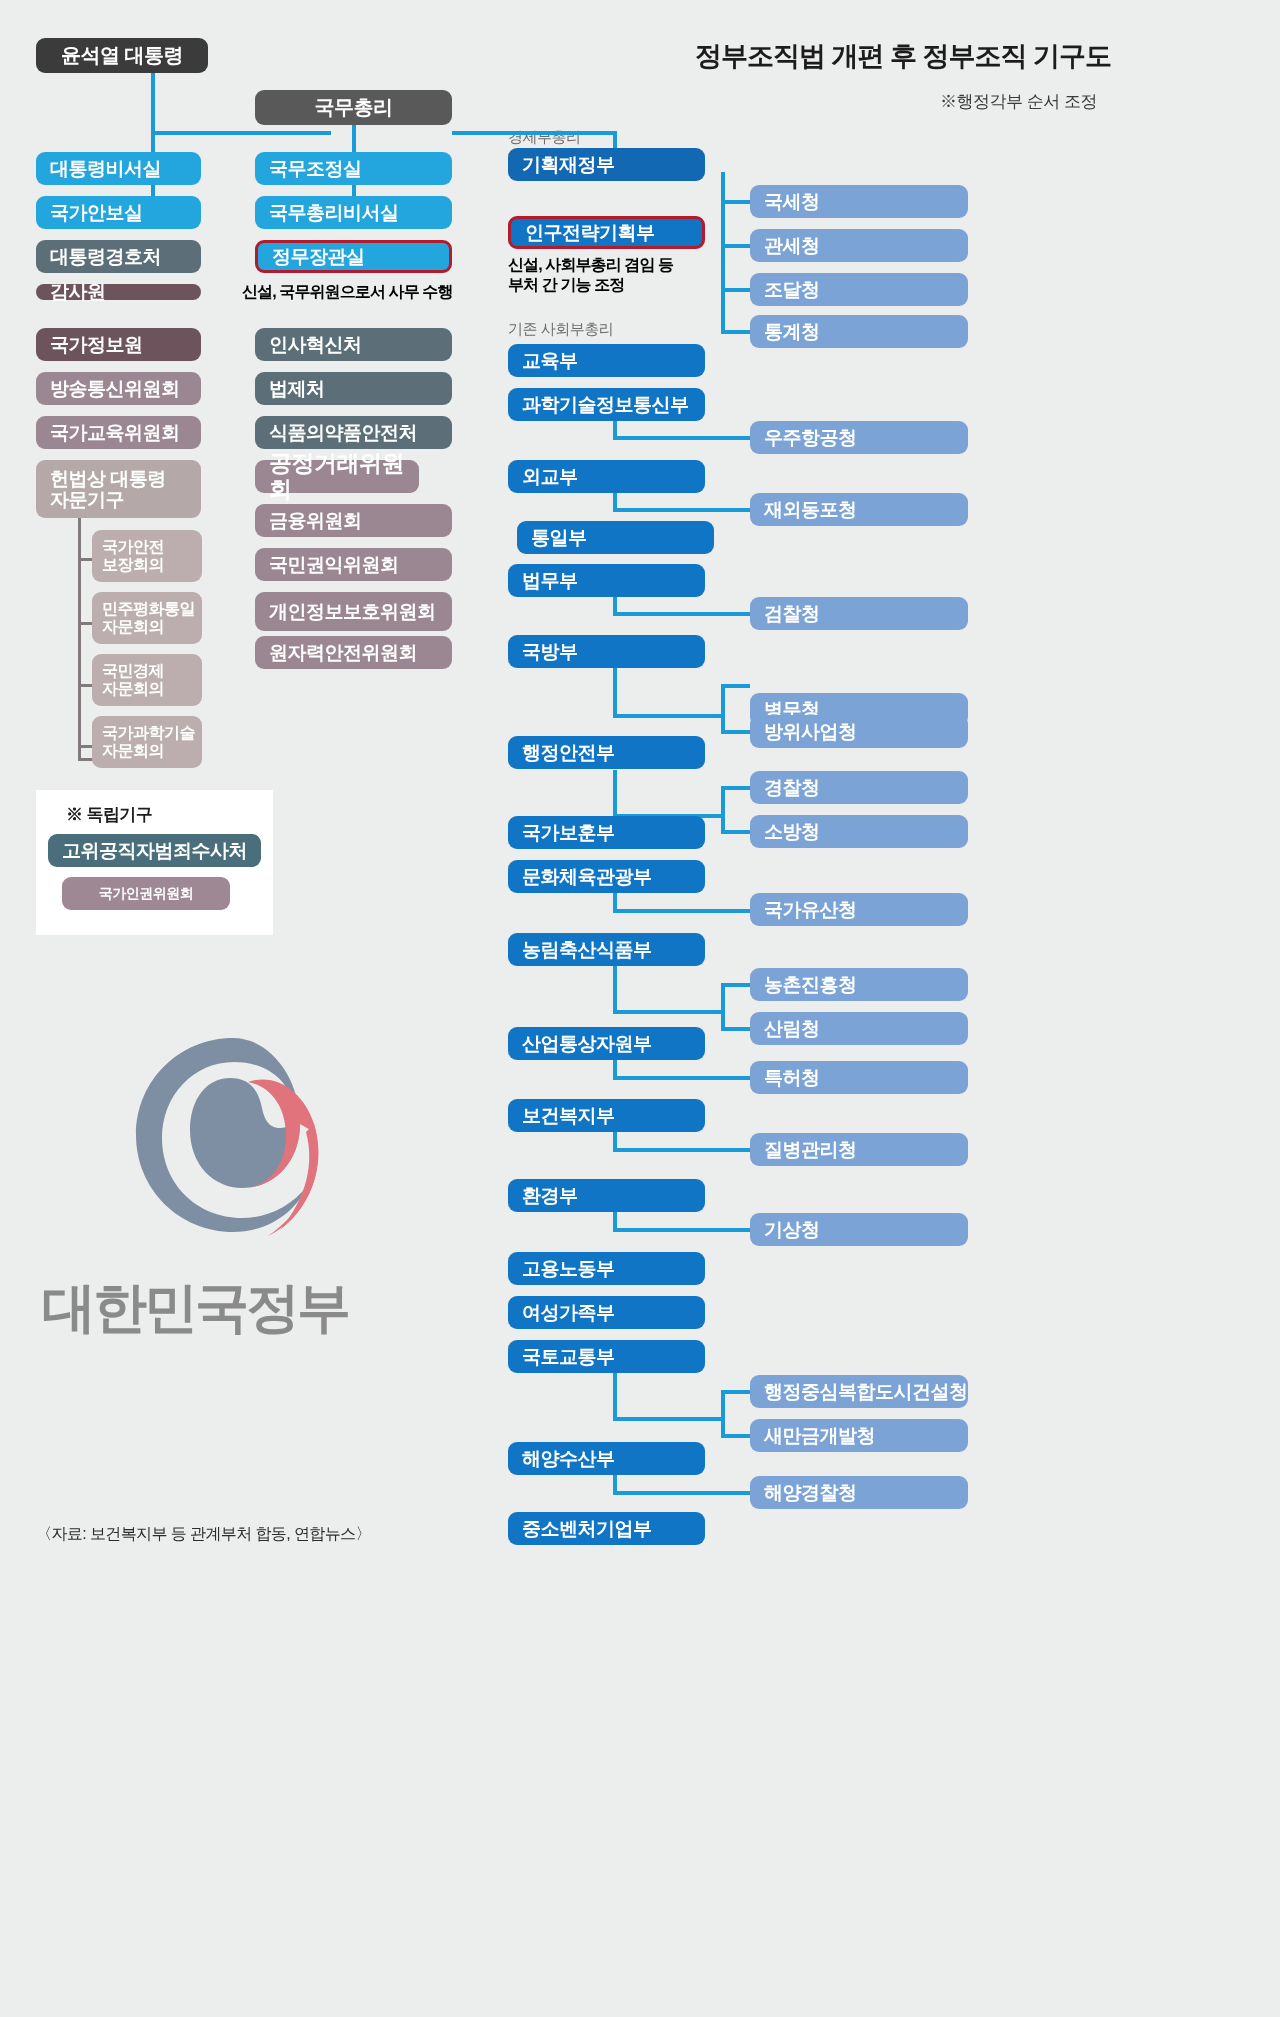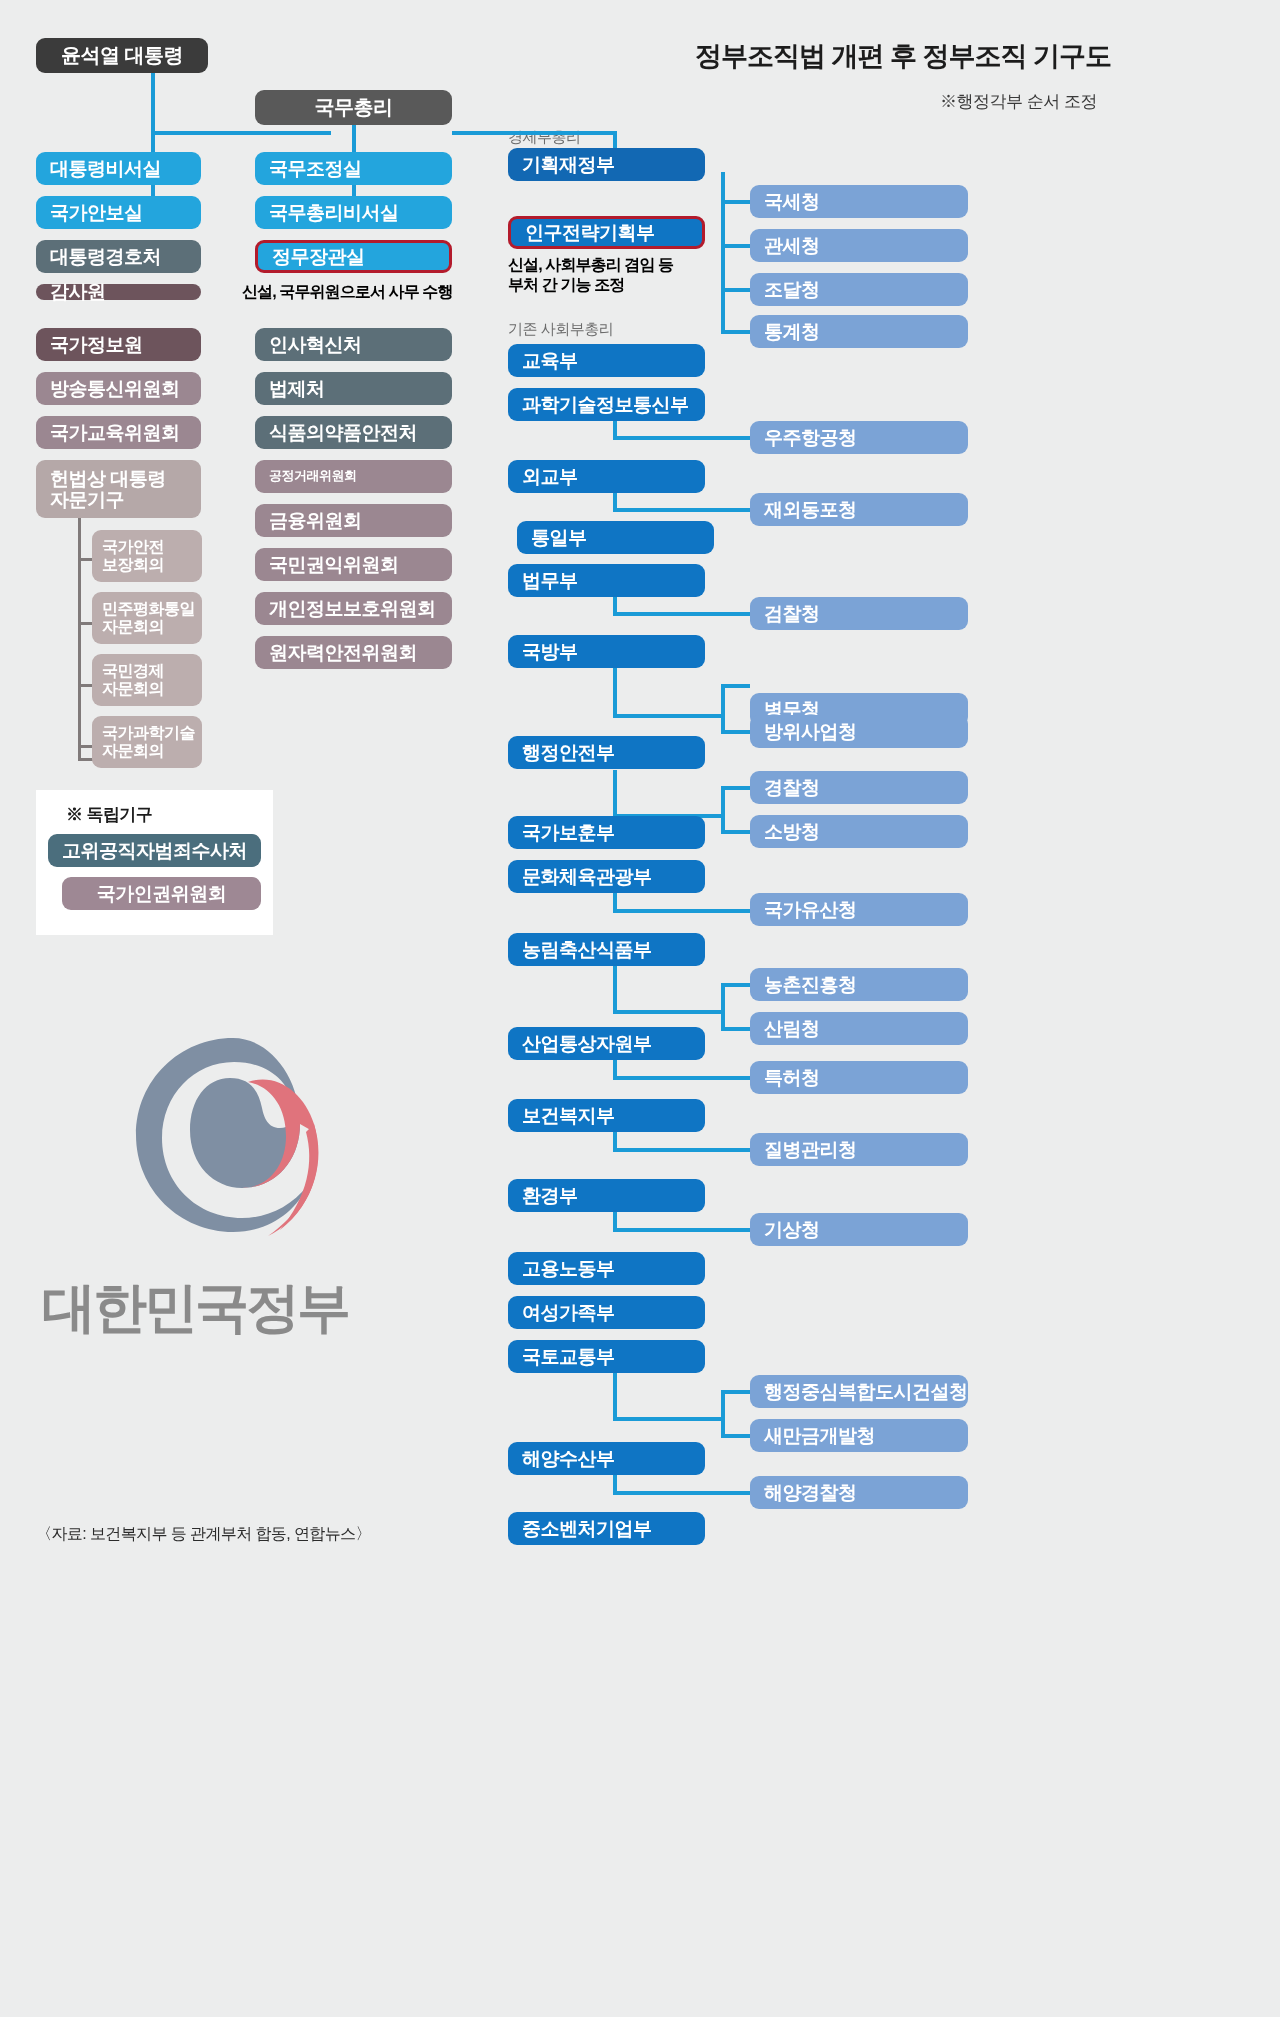--- a/index.html
+++ b/index.html
@@ -136,34 +136,34 @@
     <span>자문회의</span>
   </div>
   <div class="box c-taupe2" style="left:92px; top:716px; width:110px; height:52px; font-size:16px; flex-direction:column; align-items:flex-start; justify-content:center; padding-left:10px;">
     <span>국가과학기술</span>
     <span>자문회의</span>
   </div>
 
   <div class="indep-panel" style="left:36px; top:790px; width:237px; height:145px;"></div>
   <div class="indep-title" style="left:66px; top:803px;">※ 독립기구</div>
   <div class="box ctr c-teal" style="left:48px; top:834px; width:213px; height:33px; font-size:19px;">고위공직자범죄수사처</div>
-  <div class="box ctr c-purple" style="left:62px; top:877px; width:199px; height:33px; font-size:19px;">국가인권위원회</div>
+  <div class="box ctr c-purple" style="left:62px; top:877px; width:168px; height:33px; font-size:14px;">국가인권위원회</div>
 
   <div class="box c-cyan" style="left:255px; top:152px; width:197px; height:33px; font-size:19px;">국무조정실</div>
   <div class="box c-cyan" style="left:255px; top:196px; width:197px; height:33px; font-size:19px;">국무총리비서실</div>
   <div class="box c-cyan redring" style="left:255px; top:240px; width:197px; height:33px; font-size:19px;">정무장관실</div>
   <div class="rednote" style="left:242px; top:282px; width:270px;">신설, 국무위원으로서 사무 수행</div>
 
   <div class="box c-slate" style="left:255px; top:328px; width:197px; height:33px; font-size:19px;">인사혁신처</div>
   <div class="box c-slate" style="left:255px; top:372px; width:197px; height:33px; font-size:19px;">법제처</div>
   <div class="box c-slate" style="left:255px; top:416px; width:197px; height:33px; font-size:19px;">식품의약품안전처</div>
-  <div class="box c-mauve" style="left:255px; top:460px; width:197px; height:33px; font-size:13px;">공정거래위원회</div>
+  <div class="box c-mauve" style="left:255px; top:460px; width:164px; height:33px; font-size:23px;">공정거래위원회</div>
   <div class="box c-mauve" style="left:255px; top:504px; width:197px; height:33px; font-size:19px;">금융위원회</div>
   <div class="box c-mauve" style="left:255px; top:548px; width:197px; height:33px; font-size:19px;">국민권익위원회</div>
-  <div class="box c-mauve" style="left:255px; top:592px; width:197px; height:33px; font-size:19px;">개인정보보호위원회</div>
+  <div class="box c-mauve" style="left:255px; top:592px; width:197px; height:39px; font-size:19px;">개인정보보호위원회</div>
   <div class="box c-mauve" style="left:255px; top:636px; width:197px; height:33px; font-size:19px;">원자력안전위원회</div>
 
   <div class="smalllabel" style="left:508px; top:128px;">경제부총리</div>
   <div class="smalllabel" style="left:508px; top:320px;">기존 사회부총리</div>
 
   <div class="line" style="left:721px; top:172px; width:4px; height:162px;"></div>
   <div class="line" style="left:721px; top:200px; width:29px; height:4px;"></div>
   <div class="line" style="left:721px; top:244px; width:29px; height:4px;"></div>
   <div class="line" style="left:721px; top:288px; width:29px; height:4px;"></div>
   <div class="line" style="left:721px; top:330px; width:29px; height:4px;"></div>

